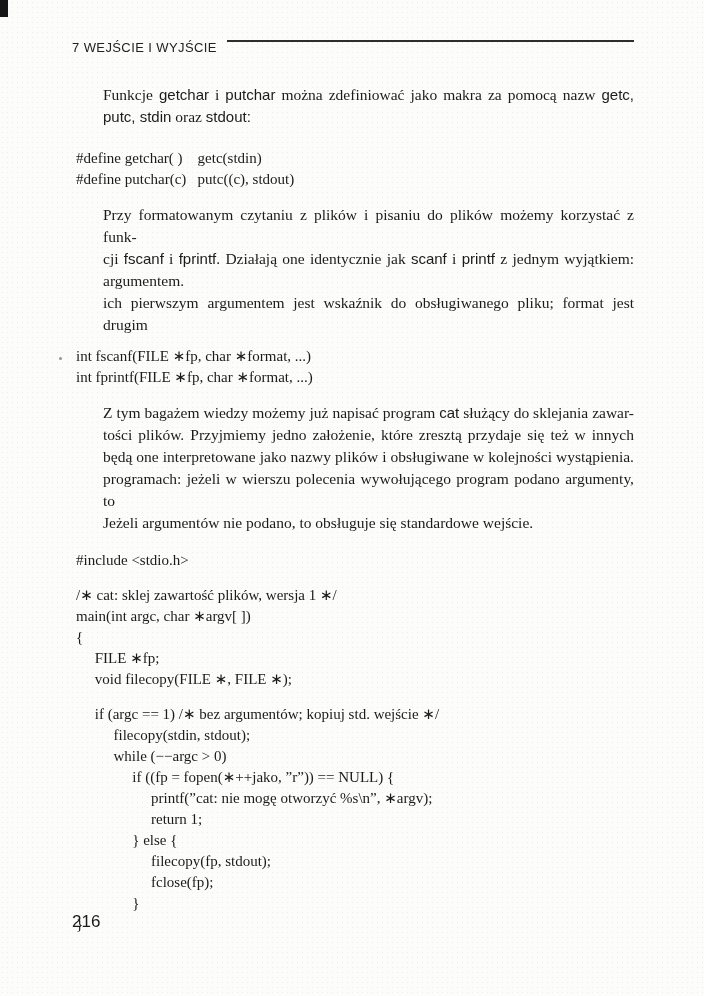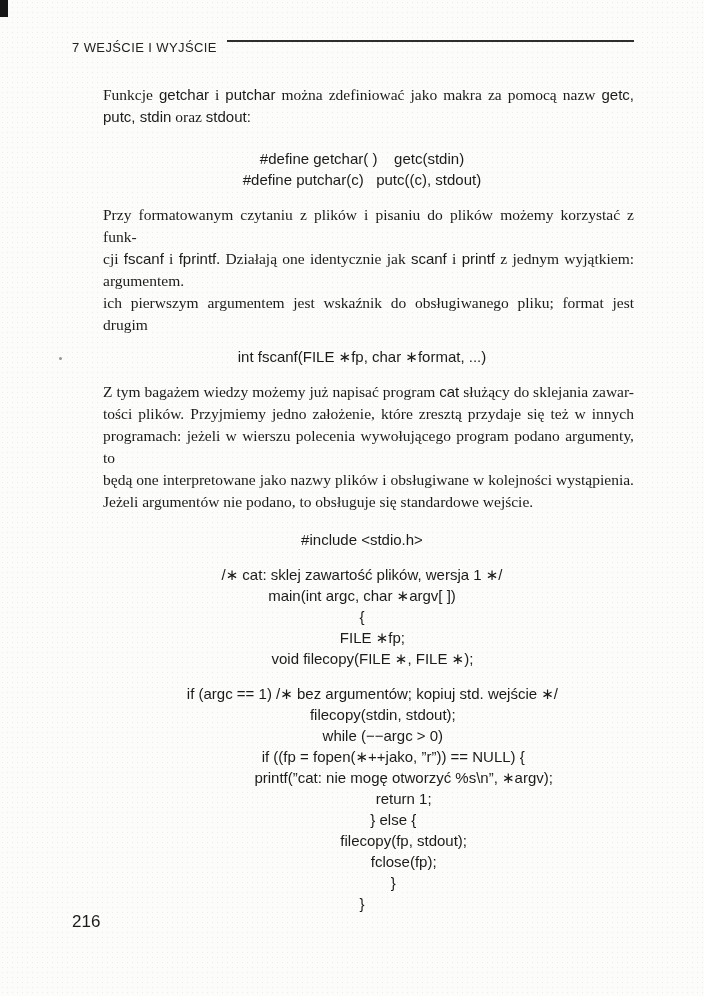--- a/index.html
+++ b/index.html
@@ -17,23 +17,23 @@
     color:#222;white-space:nowrap;
   }
   .header-rule{flex:1;height:0;border-bottom:2px solid #2e2e2e;margin:0 0 2px 10px;}
 
   .para{font-family:"Liberation Serif",serif;font-size:15.5px;line-height:22px;}
   .line{text-align:justify;text-align-last:justify;margin-left:31px;}
   .line.last{text-align-last:left;}
   .para .code{font-family:"Liberation Sans","DejaVu Sans",sans-serif;font-size:15px;}
 
   .codeblock{
-    margin-left:18px;
-    font-family:Liberation Sans, sans-serif;
-    font-size:15px;line-height:21px;text-align:center;
+    margin-left:4px;
+    font-family:Liberation Serif, serif;
+    font-size:15px;line-height:21px;
   }
   .codeline{white-space:pre;min-height:21px;}
   .codeline.blank{min-height:14px;height:14px;}
 
   
   #content > *:nth-child(1){margin-top:26px;}
   #content > *:nth-child(2){margin-top:20px;}
   #content > *:nth-child(3){margin-top:14px;}
   #content > *:nth-child(4){margin-top:10px;}
   #content > *:nth-child(5){margin-top:14px;}
@@ -68,26 +68,27 @@
           <div class="codeline">#define putchar(c)   putc((c), stdout)</div>
         </div>
         <div class="para">
           <div class="line"><span>Przy formatowanym czytaniu z plików i pisaniu do plików możemy korzystać z funk-</span></div>
           <div class="line"><span>cji </span><span class="code">fscanf</span><span> i </span><span class="code">fprintf</span><span>. Działają one identycznie jak </span><span class="code">scanf</span><span> i </span><span class="code">printf</span><span> z jednym wyjątkiem:</span></div>
           <div class="line last"><span>argumentem.</span></div>
           <div class="line"><span>ich pierwszym argumentem jest wskaźnik do obsługiwanego pliku; format jest drugim</span></div>
         </div>
         <div class="codeblock">
           <div class="codeline">int fscanf(FILE ∗fp, char ∗format, ...)</div>
+          <div class="codeline">int fprintf(FILE ∗fp, char ∗format, ...)</div>
         </div>
         <div class="para">
           <div class="line"><span>Z tym bagażem wiedzy możemy już napisać program </span><span class="code">cat</span><span> służący do sklejania zawar-</span></div>
           <div class="line"><span>tości plików. Przyjmiemy jedno założenie, które zresztą przydaje się też w innych</span></div>
+          <div class="line"><span>będą one interpretowane jako nazwy plików i obsługiwane w kolejności wystąpienia.</span></div>
           <div class="line"><span>programach: jeżeli w wierszu polecenia wywołującego program podano argumenty, to</span></div>
-          <div class="line"><span>będą one interpretowane jako nazwy plików i obsługiwane w kolejności wystąpienia.</span></div>
           <div class="line last"><span>Jeżeli argumentów nie podano, to obsługuje się standardowe wejście.</span></div>
         </div>
         <div class="codeblock">
           <div class="codeline">#include &lt;stdio.h&gt;</div>
           <div class="codeline blank"></div>
           <div class="codeline">/∗ cat: sklej zawartość plików, wersja 1 ∗/</div>
           <div class="codeline">main(int argc, char ∗argv[ ])</div>
           <div class="codeline">{</div>
           <div class="codeline">     FILE ∗fp;</div>
           <div class="codeline">     void filecopy(FILE ∗, FILE ∗);</div>

